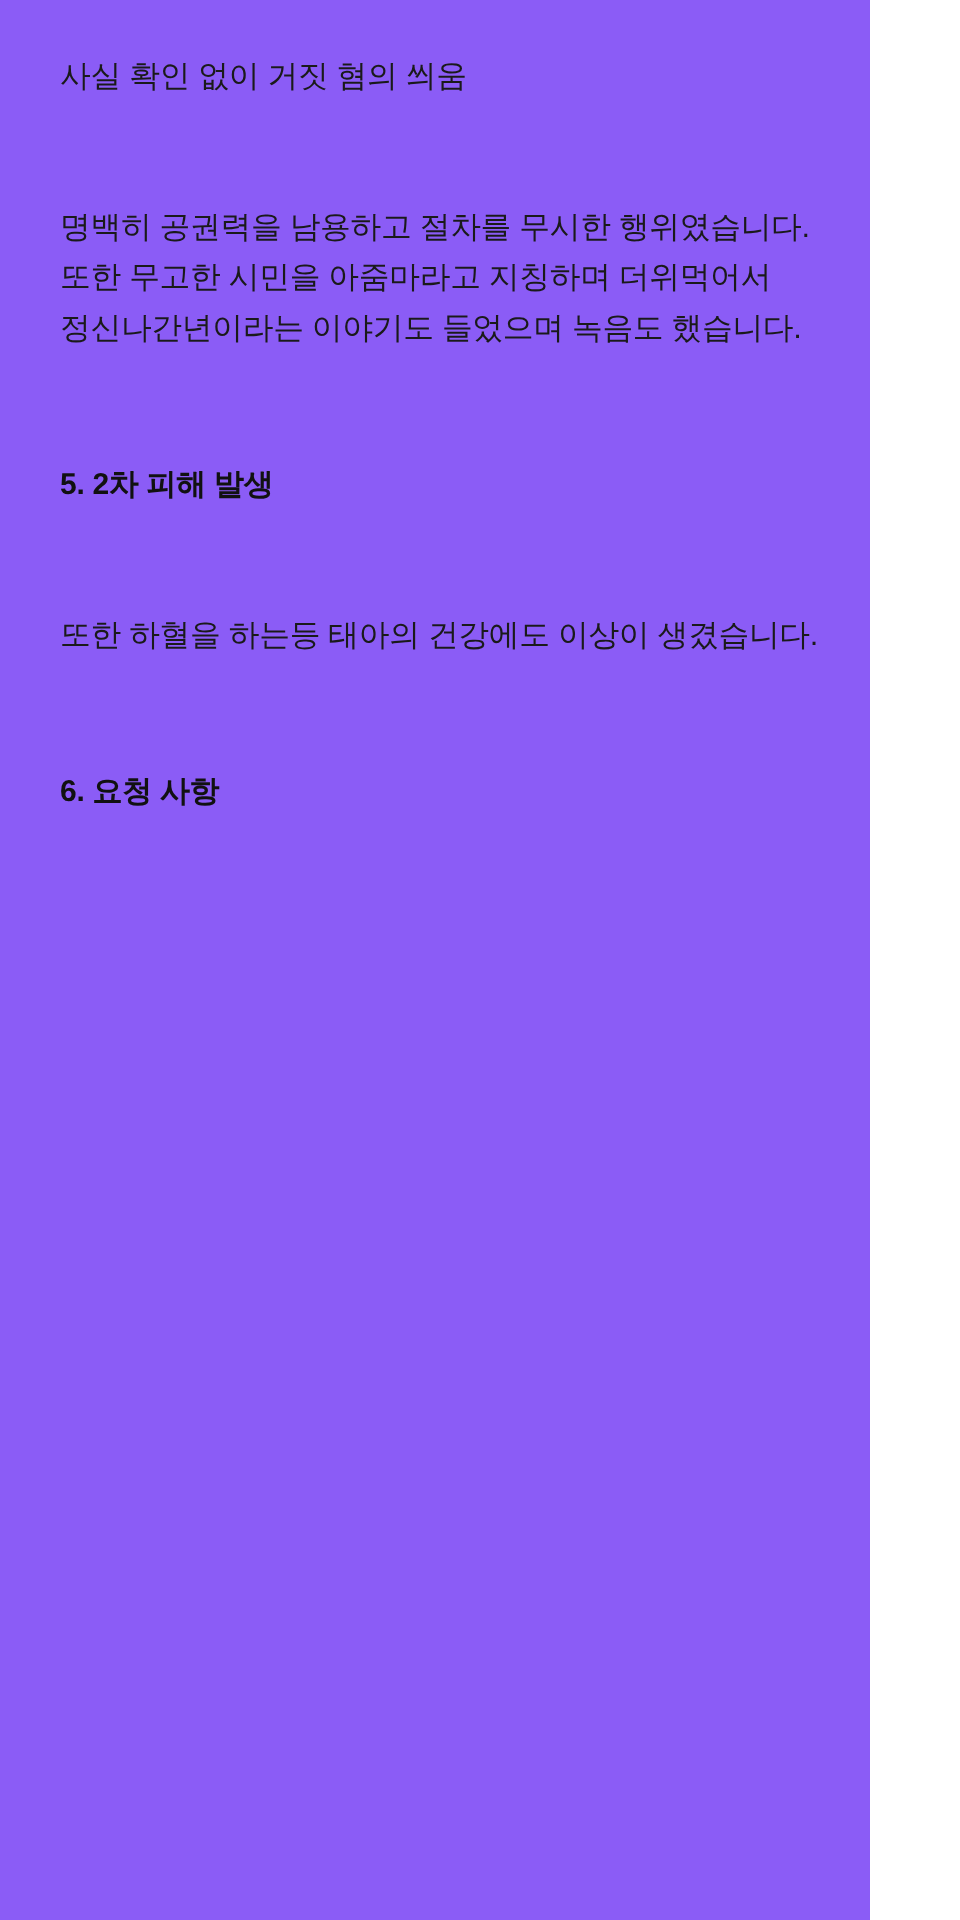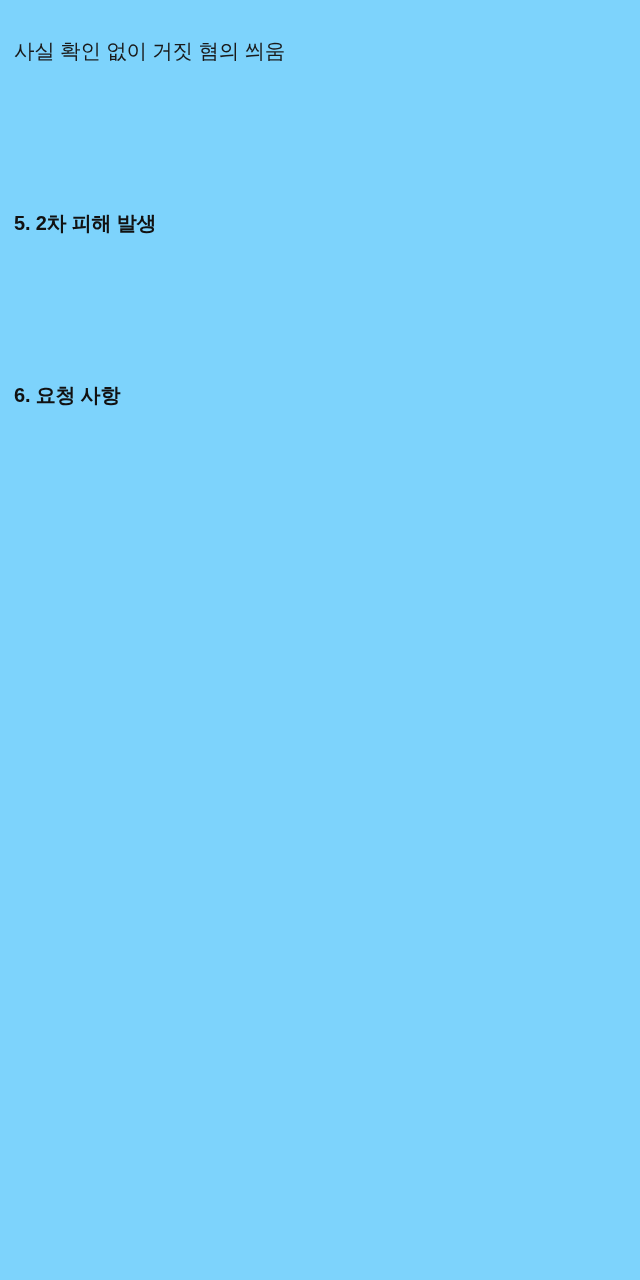--- a/index.html
+++ b/index.html
@@ -8,25 +8,25 @@
     background: #ffffff;
   }
   body {
     width: 640px;
     height: 1280px;
     font-family: "Liberation Sans", "DejaVu Sans", sans-serif;
     color: #1a1a1a;
     overflow: hidden;
   }
   .page {
-    width: 640px;
+    width: 580px;
     height: 1280px;
     box-sizing: border-box;
-    padding: 34px 26px 0 14px;
-    background: #7dd3fc;
+    padding: 34px 26px 0 40px;
+    background: #8b5cf6;
   }
   .block {
     font-size: 20.5px;
     line-height: 1.62;
     letter-spacing: -0.2px;
     color: #1a1a1a;
     white-space: pre-wrap;
     word-break: keep-all;
   }
   .heading {
@@ -43,27 +43,30 @@
 </head>
 <body>
 
 <div class="page">
 
   <div class="block">사실 확인 없이 거짓 혐의 씌움</div>
   <div class="gap-md"></div>
 
   <div class="gap-md"></div>
 
+  <div class="block">명백히 공권력을 남용하고 절차를 무시한 행위였습니다.
+또한 무고한 시민을 아줌마라고 지칭하며 더위먹어서 정신나간년이라는 이야기도 들었으며 녹음도 했습니다.</div>
   <div class="gap-xl"></div>
 
   <div class="heading">5. 2차 피해 발생</div>
   <div class="gap-md"></div>
 
   <div class="gap-md"></div>
 
+  <div class="block">또한 하혈을 하는등 태아의 건강에도 이상이 생겼습니다.</div>
   <div class="gap-xl"></div>
 
   <div class="heading">6. 요청 사항</div>
   <div class="gap-md"></div>
 
   <div class="gap-md"></div>
 
 
 </div>
 

